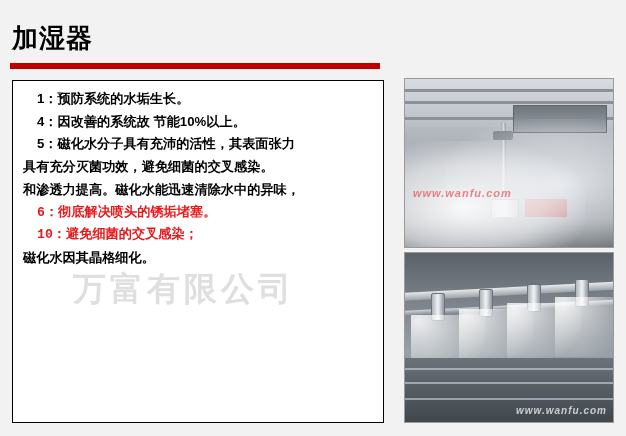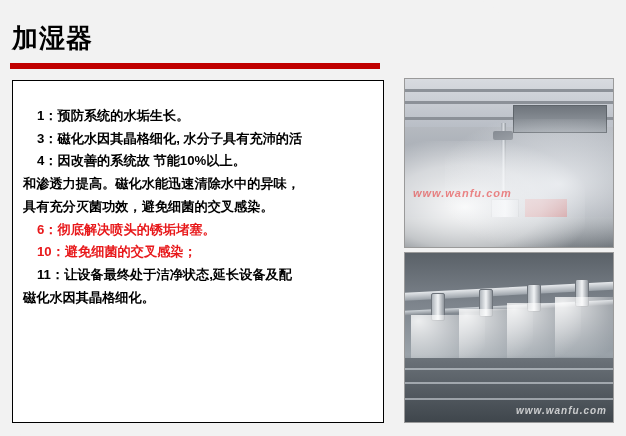--- a/index.html
+++ b/index.html
@@ -51,32 +51,32 @@
     box-sizing: border-box;
     overflow: hidden;
   }
   #lines {
     position: absolute;
     left: 0;
     top: 7px;
     width: 100%;
     padding: 0 8px 0 10px;
     box-sizing: border-box;
-    margin-top: 17px;
   }
   .line {
     font-size: 13.2px;
     font-weight: bold;
     line-height: 1.72;
     color: #000000;
     text-align: justify;
     letter-spacing: 0px;
   }
   .line.red {
     color: #e8191b;
+    font-family: Liberation Mono, monospace;
   }
   .line.indent {
     text-indent: 14px;
   }
   
   #wm-text {
     position: absolute;
     left: 60px;
     top: 186px;
     font-size: 33px;
@@ -193,29 +193,29 @@
 <body>
 
 <div id="slide">
 
   <div id="title">加湿器</div>
   <div id="title-rule"></div>
 
   <div id="textbox">
     <div id="lines">
         <div class="line indent">1：预防系统的水垢生长。</div>
-        <div class="line indent">3：磁化水因其晶格细化, 水分子具有充沛的活</div>
         <div class="line indent">4：因改善的系统故 节能10%以上。</div>
+        <div class="line indent">5：磁化水分子具有充沛的活性，其表面张力</div>
+        <div class="line">具有充分灭菌功效，避免细菌的交叉感染。</div>
         <div class="line">和渗透力提高。磁化水能迅速清除水中的异味，</div>
-        <div class="line">具有充分灭菌功效，避免细菌的交叉感染。</div>
         <div class="line red indent">6：彻底解决喷头的锈垢堵塞。</div>
         <div class="line red indent">10：避免细菌的交叉感染；</div>
-        <div class="line indent">11：让设备最终处于洁净状态,延长设备及配</div>
         <div class="line">磁化水因其晶格细化。</div>
       </div>
+    <div id="wm-text">万富有限公司</div>
   </div>
 
   <div class="photo" id="photo-top">
     <div class="ceiling"></div>
     <div class="beam" style="top:10px"></div>
     <div class="beam" style="top:22px"></div>
     <div class="beam" style="top:38px"></div>
     <div class="duct"></div>
     <div class="pipe"></div>
     <div class="nozzle"></div>

